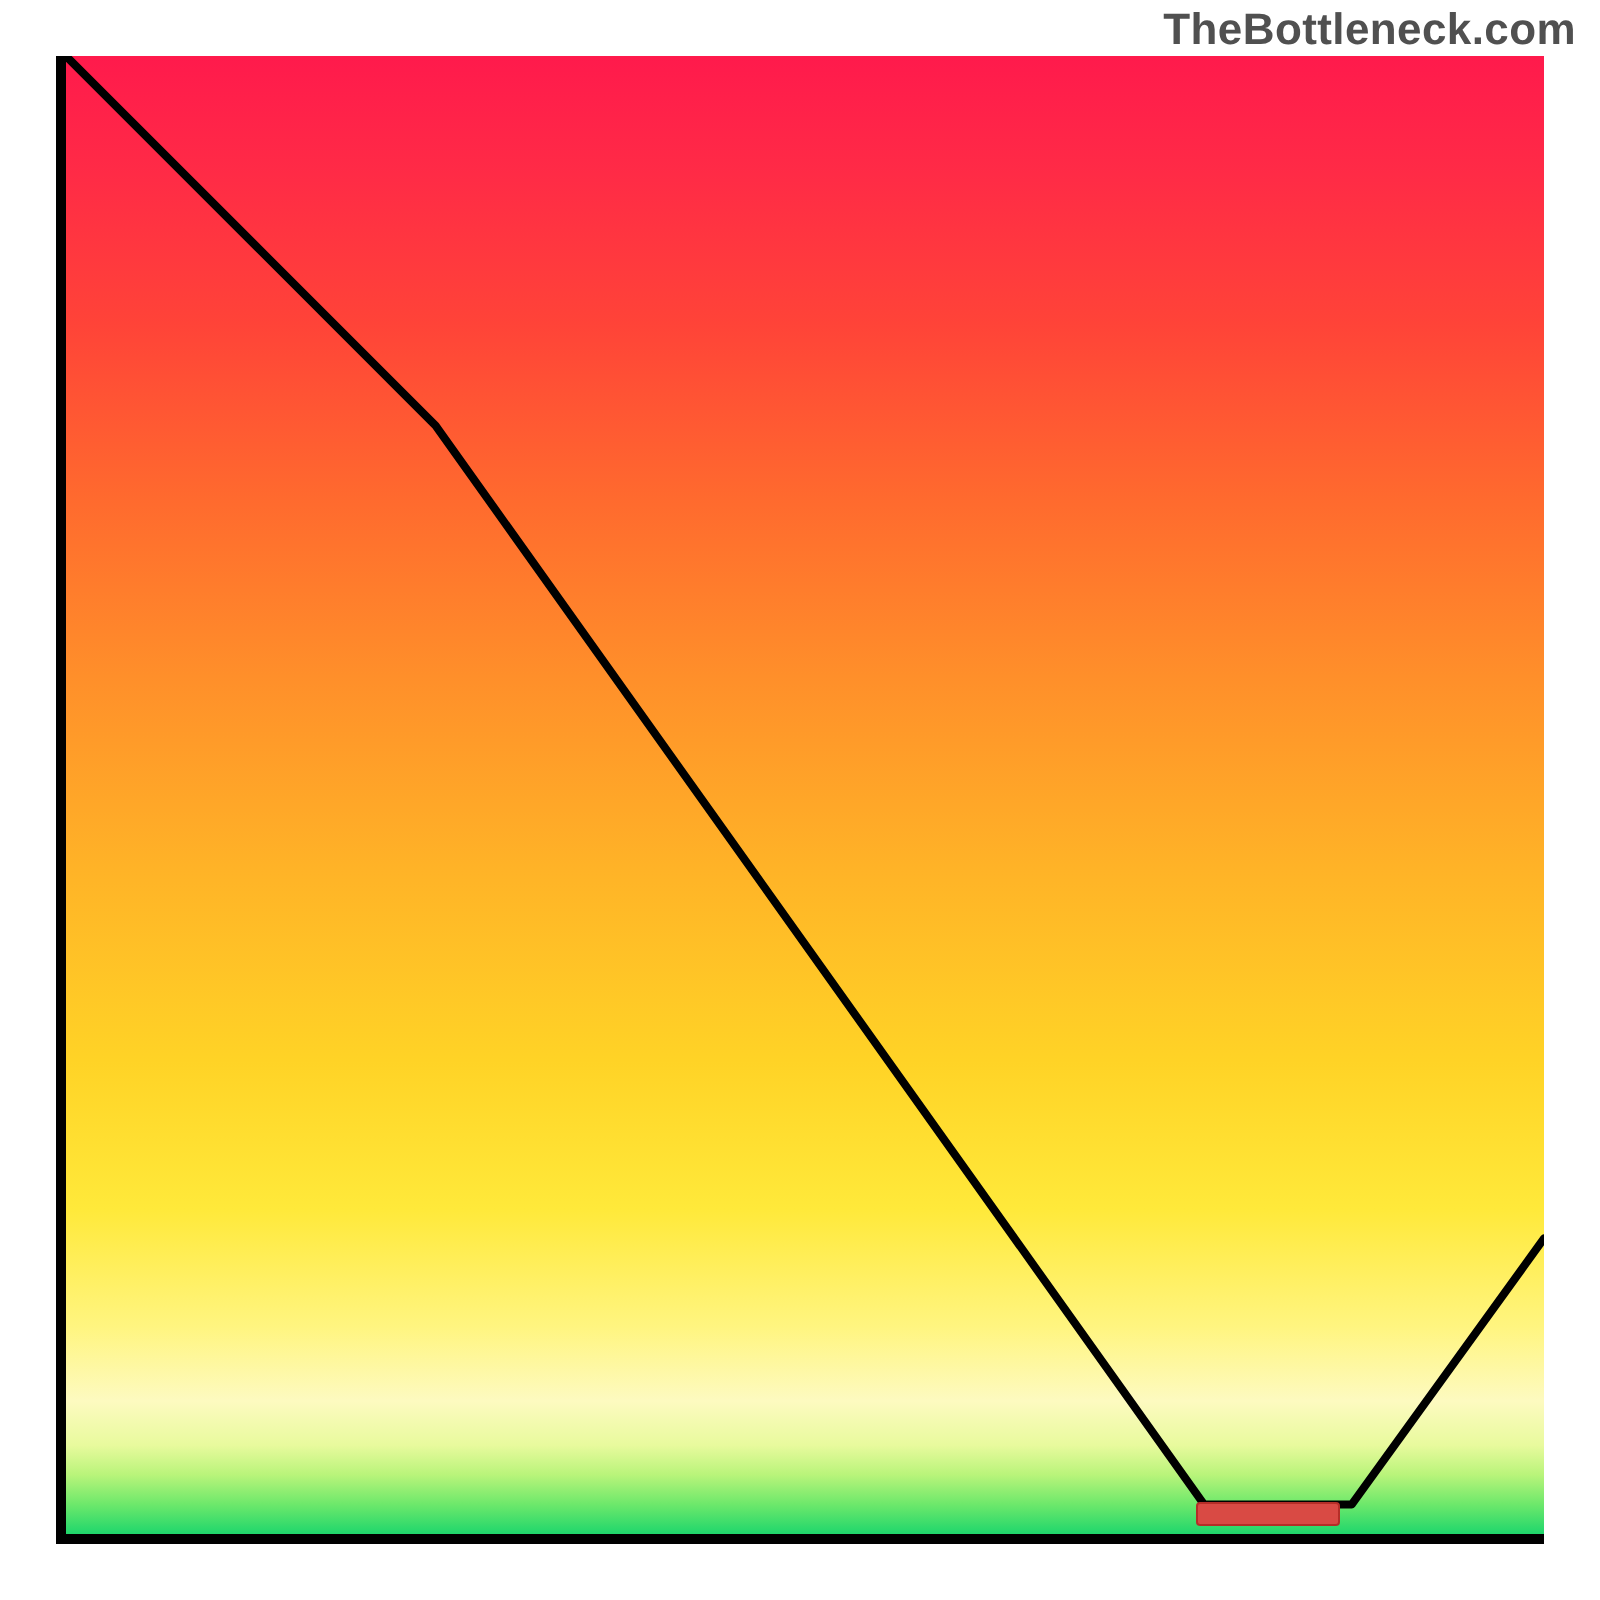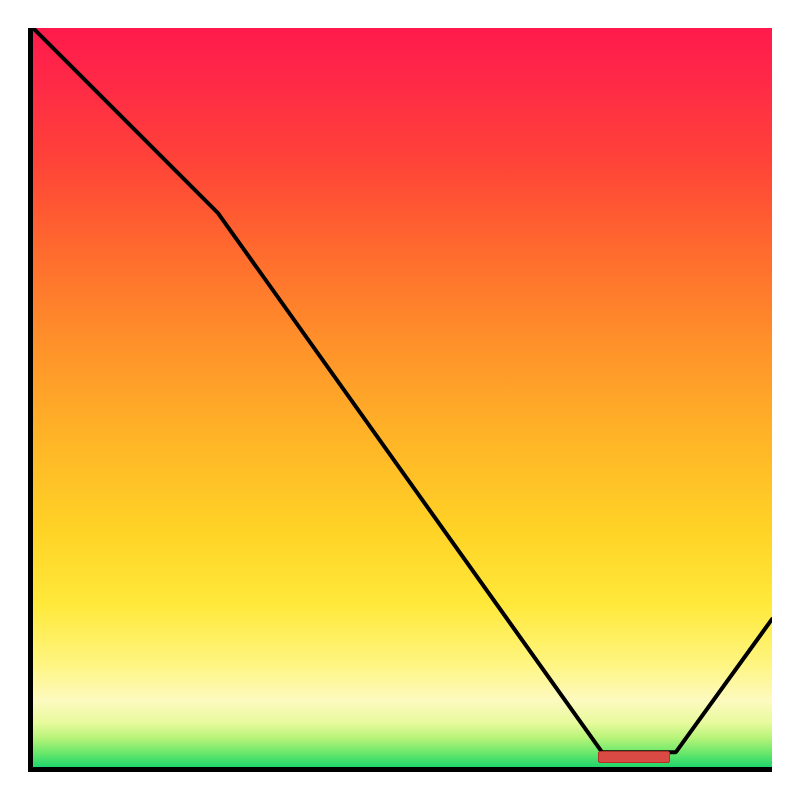--- a/index.html
+++ b/index.html
@@ -70,20 +70,21 @@
     background: #d94a44;
     border: 1px solid #b52e28;
     border-radius: 2px;
   }
 </style>
 </head>
 <body>
 
 <div class="wrap">
 
+  <div class="watermark">TheBottleneck.com</div>
 
   <div class="plot">
     <div class="grad"></div>
 
     <svg class="curve" viewBox="0 0 739 739" preserveAspectRatio="none">
       <path d="M 0.0 0.0 L 184.8 184.8 L 569.0 724.2 L 642.9 724.2 L 739.0 591.2" fill="none" stroke="#000" stroke-width="4" stroke-linejoin="round" stroke-linecap="round"></path>
     </svg>
 
     <div class="marker" style="left: 565px; top: 723px;"></div>
   </div>

